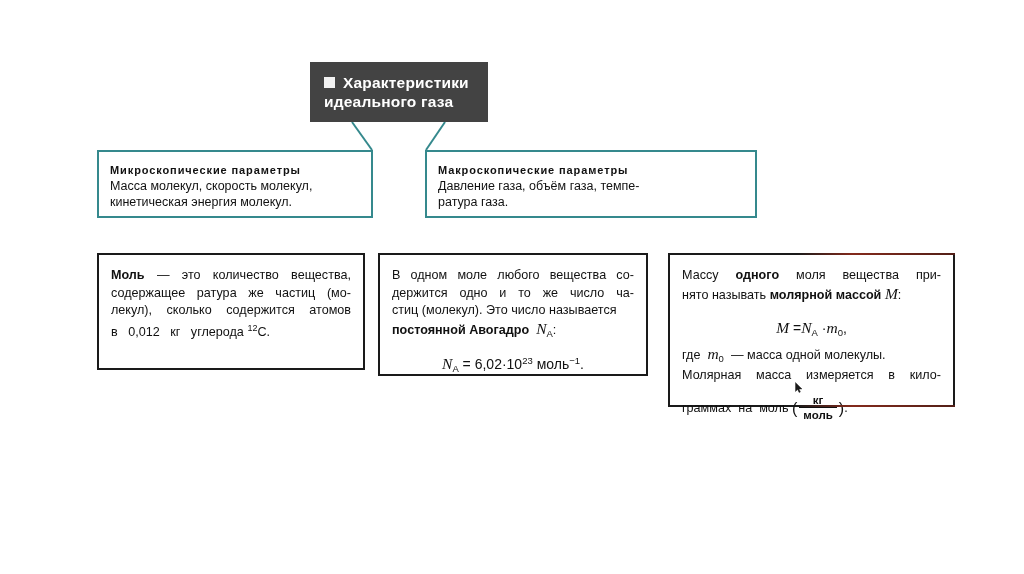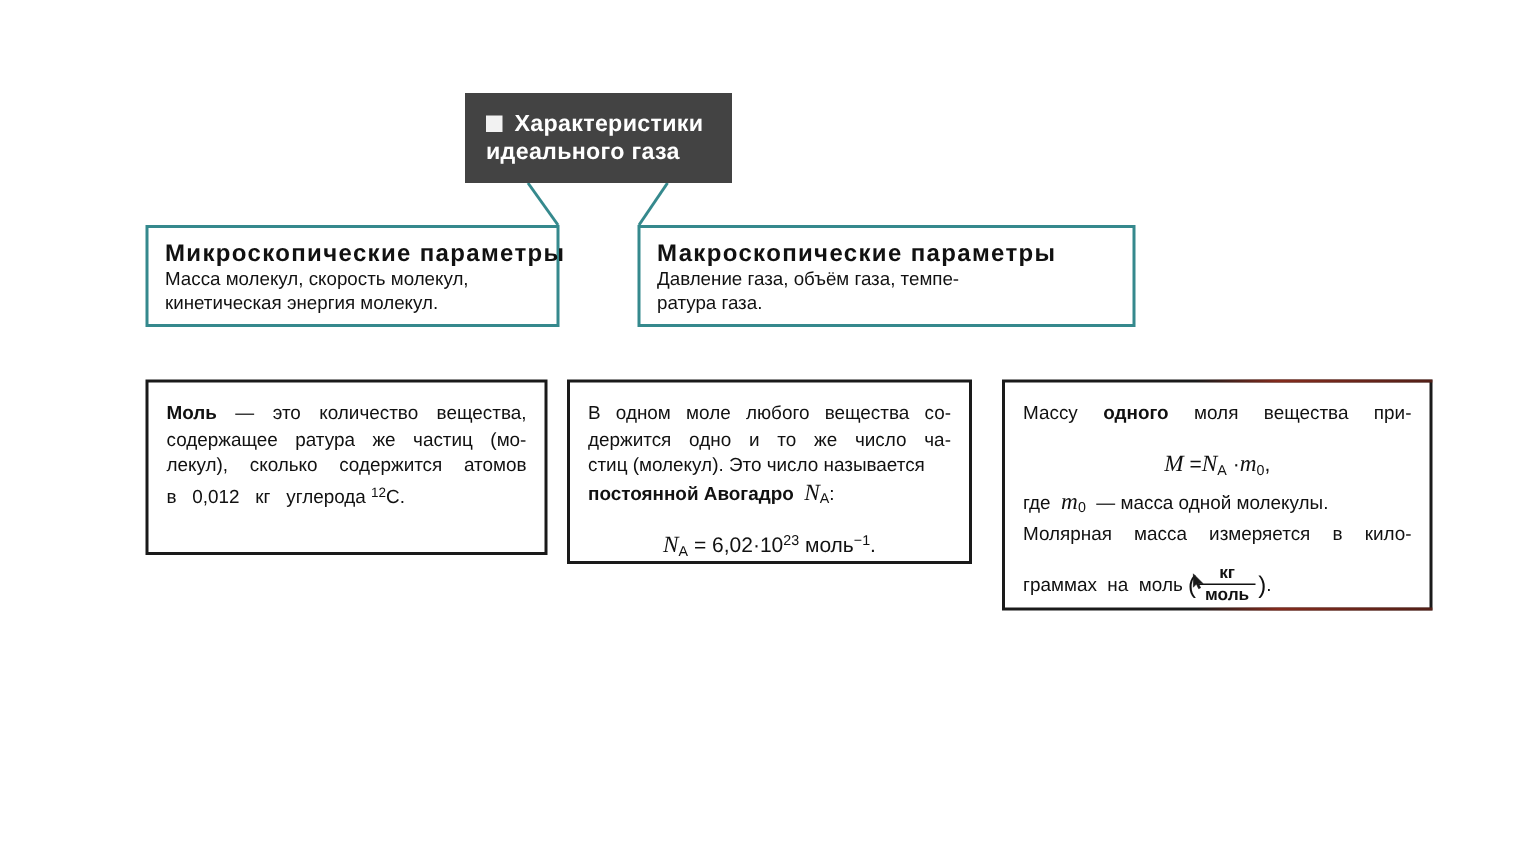--- a/index.html
+++ b/index.html
@@ -68,21 +68,21 @@
     position: absolute;
     border: 2px solid #35898d;
     background: #ffffff;
     box-sizing: border-box;
     padding: 10px 11px 8px 11px;
   }
   .param-box.left  { left: 97px;  top: 150px; width: 276px; height: 68px; }
   .param-box.right { left: 425px; top: 150px; width: 332px; height: 68px; }
   .param-title {
     font-weight: bold;
-    font-size: 16px;
+    font-size: 11px;
     line-height: 16px;
     letter-spacing: 0.9px;
     white-space: nowrap;
     color: #111111;
   }
   .param-body {
     font-size: 12.5px;
     line-height: 16px;
     color: #111111;
   }
@@ -282,20 +282,26 @@
   </div>
 
   <div class="def-box b3">
     <span class="line sb">
       <span>Массу</span>
       <b class="bld">одного</b>
       <span>моля</span>
       <span>вещества</span>
       <span>при-</span>
     </span>
+    <span class="line">
+      <span>нято</span>
+      <span>называть</span>
+      <b class="bld">молярной  массой</b>
+      <span class="mi">M</span><span>:</span>
+    </span>
     <div class="formula f2">
       <span class="mi">M</span>
       <span class="mn">=</span><span class="mi">N</span><sub>A</sub>
       <span class="mn">·</span><span class="mi">m</span><sub>0</sub><span>,</span>
     </div>
     <span class="line">
       <span>где</span>&nbsp;&nbsp;<span class="mi">m</span><sub>0</sub>&nbsp;&nbsp;<span>—  масса  одной  молекулы.</span>
     </span>
     <span class="line sb">
       <span>Молярная</span>

